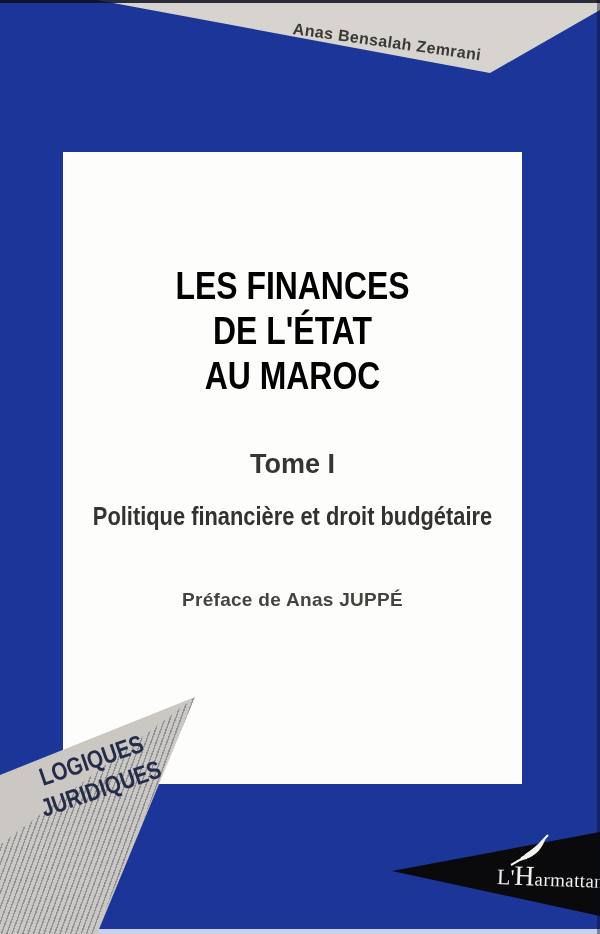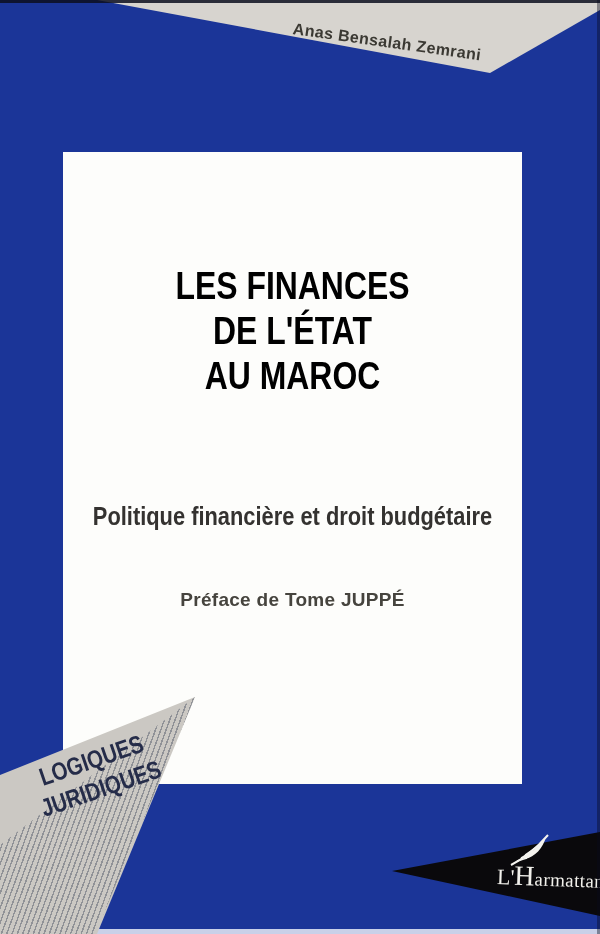--- a/index.html
+++ b/index.html
@@ -88,22 +88,23 @@
   <div class="author-band">
     <div class="author-name">Anas Bensalah Zemrani</div>
   </div>
 
   <div class="white-panel">
     <div class="title">
       <div class="tline">LES FINANCES</div>
       <div class="tline">DE L'ÉTAT</div>
       <div class="tline">AU MAROC</div>
     </div>
+    <div class="volume">Tome I</div>
     <div class="subtitle">Politique financière et droit budgétaire</div>
-    <div class="preface">Préface de Tome JUPPÉ</div>
+    <div class="preface">Préface de Anas JUPPÉ</div>
   </div>
 
   <div class="bottom-strip"></div>
 
   <div class="wedge"></div>
   <div class="wedge-stripes"></div>
   <div class="collection">
     <div class="cline">LOGIQUES</div>
     <div class="cline">JURIDIQUES</div>
   </div>

